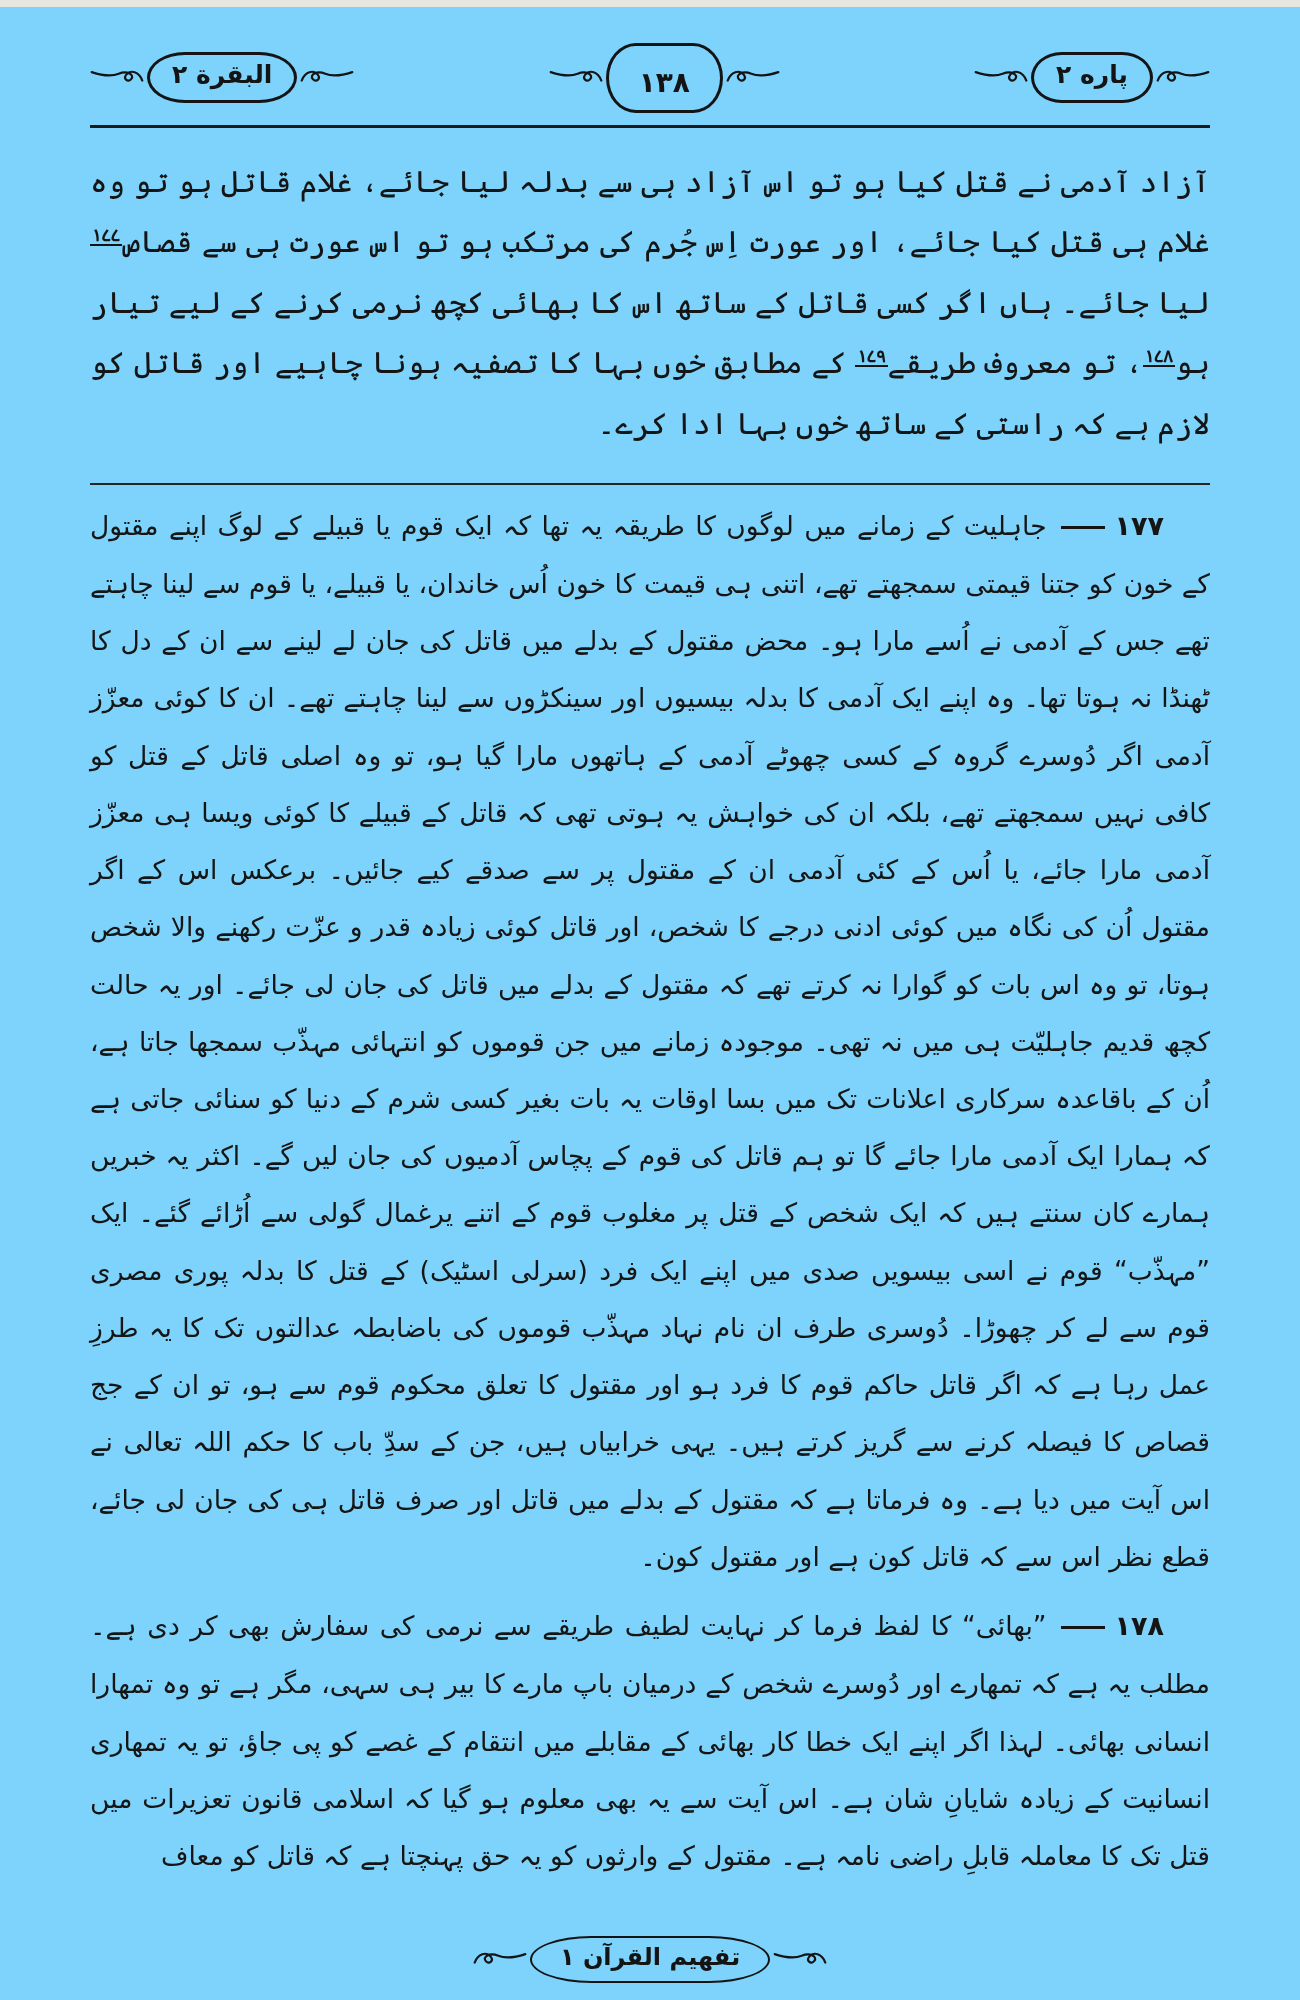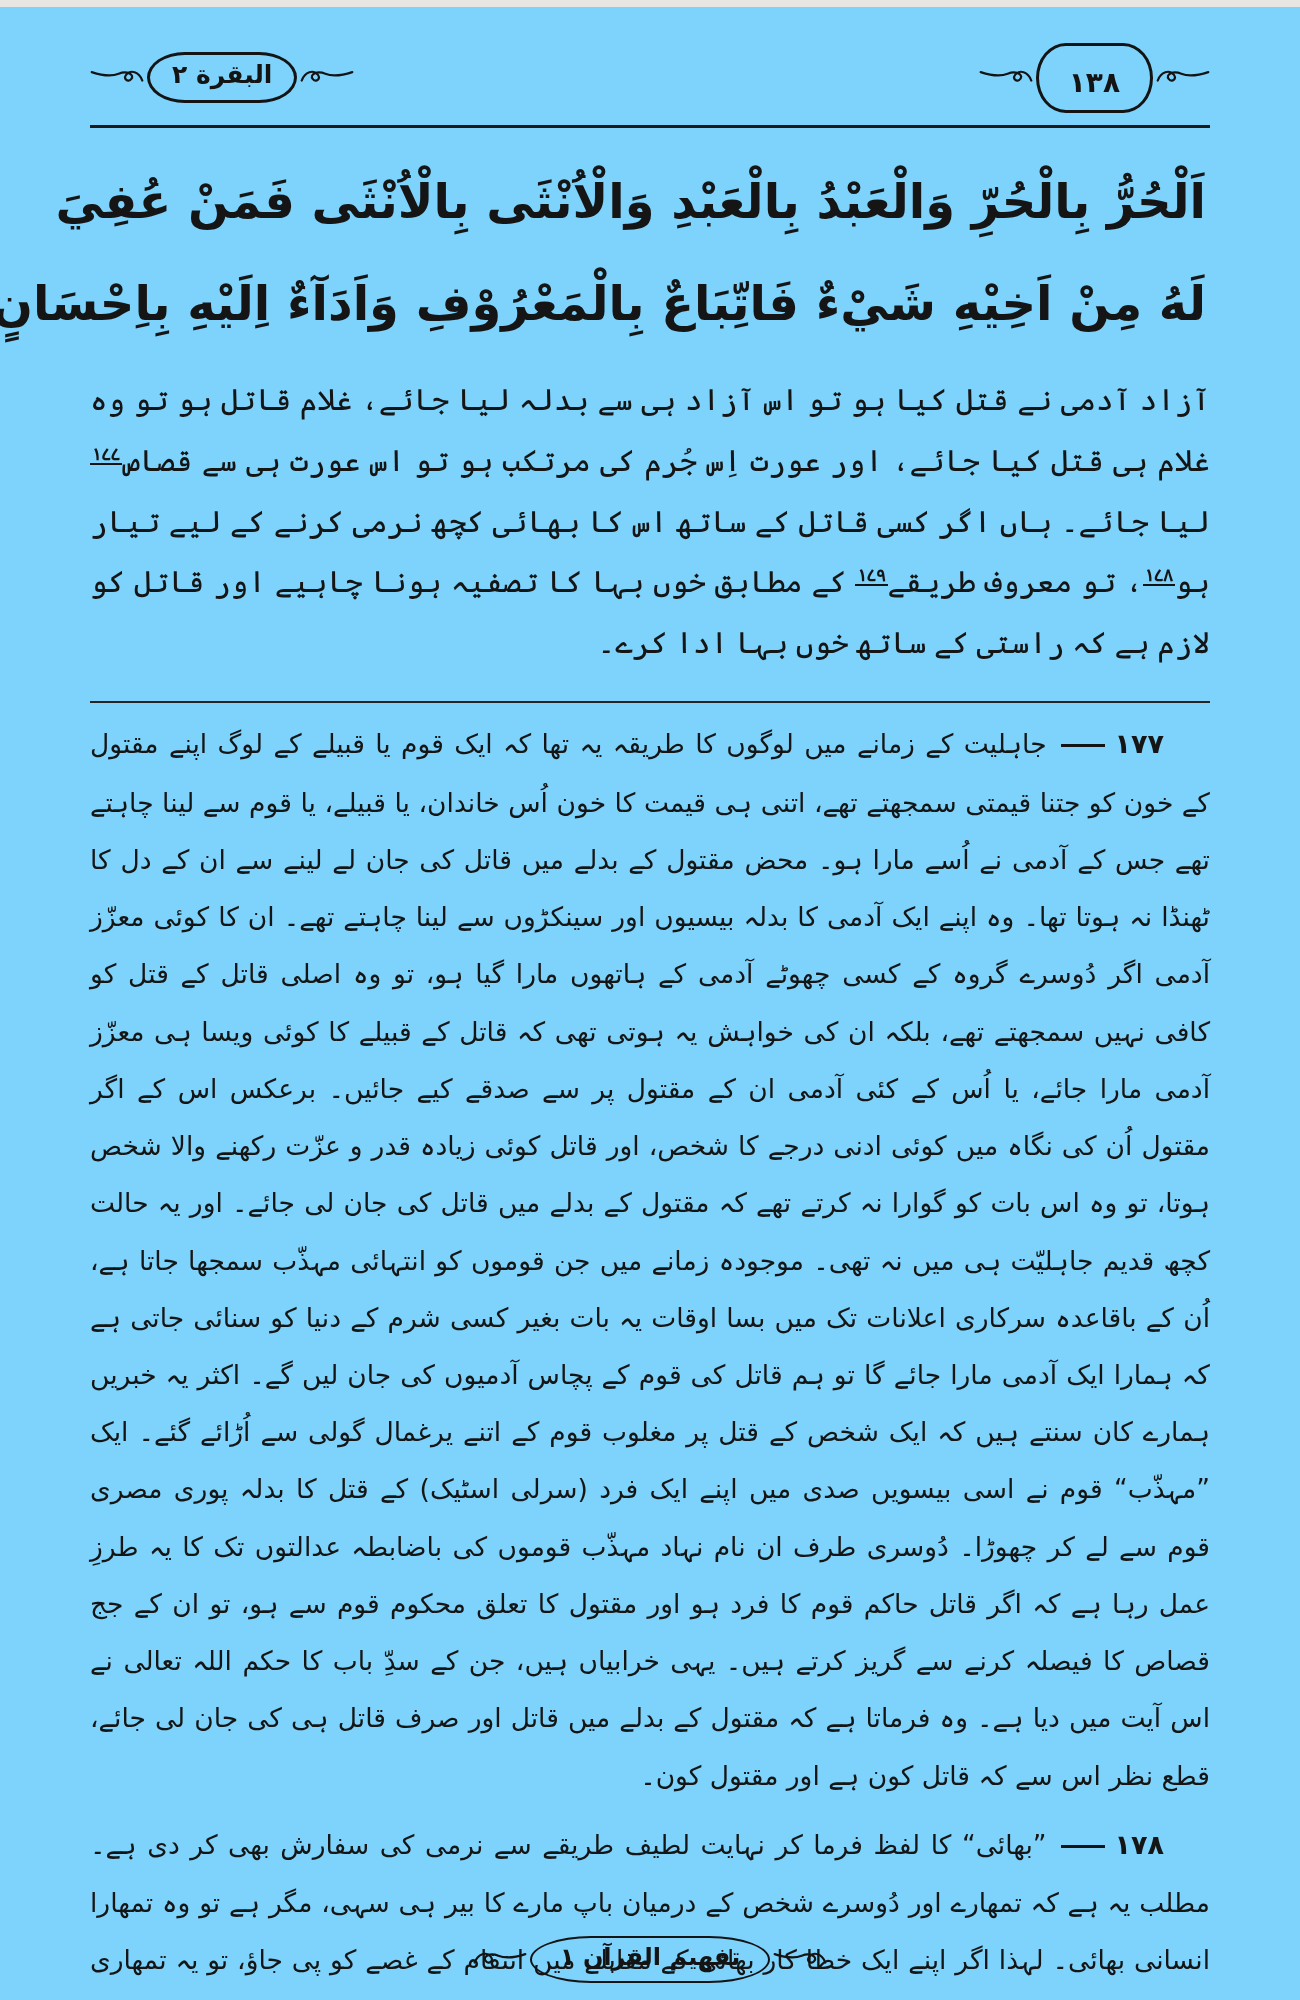--- a/index.html
+++ b/index.html
@@ -139,27 +139,32 @@
     <span class="cartouche">
       <svg class="curl flip" viewBox="0 0 64 24">
           <use href="#curl"></use>
         </svg>
       <span class="cartouche-box pagenum">١٣٨</span>
       <svg class="curl" viewBox="0 0 64 24">
           <use href="#curl"></use>
         </svg>
     </span>
 
+    <span class="cartouche">
+      <svg class="curl flip" viewBox="0 0 64 24">
+          <use href="#curl"></use>
+        </svg>
+      <span class="cartouche-box">پاره ٢</span>
+      <svg class="curl" viewBox="0 0 64 24">
+          <use href="#curl"></use>
+        </svg>
+    </span>
 
   </header>
 
-  <section class="verse">
-    <p>اَلْحُرُّ بِالْحُرِّ وَالْعَبْدُ بِالْعَبْدِ وَالْاُنْثَى بِالْاُنْثَى فَمَنْ عُفِيَ</p>
-    <p>لَهُ مِنْ اَخِيْهِ شَيْءٌ فَاتِّبَاعٌ بِالْمَعْرُوْفِ وَاَدَآءٌ اِلَيْهِ بِاِحْسَانٍ</p>
-  </section>
 
   <section class="translation">
     <p><span>آزاد آدمی نے قتل کیا ہو تو اس آزاد ہی سے بدلہ لیا جائے، غلام قاتل ہو تو وہ غلام ہی قتل کیا جائے، اور عورت اِس جُرم کی مرتکب ہو تو اس عورت ہی سے قصاص</span><sup class="fnref">۱۷۷</sup><span> لیا جائے۔ ہاں اگر کسی قاتل کے ساتھ اس کا بھائی کچھ نرمی کرنے کے لیے تیار ہو</span><sup class="fnref">۱۷۸</sup><span>، تو معروف طریقے</span><sup class="fnref">۱۷۹</sup><span> کے مطابق خوں بہا کا تصفیہ ہونا چاہیے اور قاتل کو لازم ہے کہ راستی کے ساتھ خوں بہا ادا کرے۔</span></p>
   </section>
 
   <hr class="section-divider">
 
   <section class="footnotes">
 
     <p class="footnote"><span class="fn-marker"><span class="fn-num">۱۷۷</span><span class="fn-dash"></span></span><span class="fn-text">جاہلیت کے زمانے میں لوگوں کا طریقہ یہ تھا کہ ایک قوم یا قبیلے کے لوگ اپنے مقتول کے خون کو جتنا قیمتی سمجھتے تھے، اتنی ہی قیمت کا خون اُس خاندان، یا قبیلے، یا قوم سے لینا چاہتے تھے جس کے آدمی نے اُسے مارا ہو۔ محض مقتول کے بدلے میں قاتل کی جان لے لینے سے ان کے دل کا ٹھنڈا نہ ہوتا تھا۔ وہ اپنے ایک آدمی کا بدلہ بیسیوں اور سینکڑوں سے لینا چاہتے تھے۔ ان کا کوئی معزّز آدمی اگر دُوسرے گروہ کے کسی چھوٹے آدمی کے ہاتھوں مارا گیا ہو، تو وہ اصلی قاتل کے قتل کو کافی نہیں سمجھتے تھے، بلکہ ان کی خواہش یہ ہوتی تھی کہ قاتل کے قبیلے کا کوئی ویسا ہی معزّز آدمی مارا جائے، یا اُس کے کئی آدمی ان کے مقتول پر سے صدقے کیے جائیں۔ برعکس اس کے اگر مقتول اُن کی نگاہ میں کوئی ادنی درجے کا شخص، اور قاتل کوئی زیادہ قدر و عزّت رکھنے والا شخص ہوتا، تو وہ اس بات کو گوارا نہ کرتے تھے کہ مقتول کے بدلے میں قاتل کی جان لی جائے۔ اور یہ حالت کچھ قدیم جاہلیّت ہی میں نہ تھی۔ موجودہ زمانے میں جن قوموں کو انتہائی مہذّب سمجھا جاتا ہے، اُن کے باقاعدہ سرکاری اعلانات تک میں بسا اوقات یہ بات بغیر کسی شرم کے دنیا کو سنائی جاتی ہے کہ ہمارا ایک آدمی مارا جائے گا تو ہم قاتل کی قوم کے پچاس آدمیوں کی جان لیں گے۔ اکثر یہ خبریں ہمارے کان سنتے ہیں کہ ایک شخص کے قتل پر مغلوب قوم کے اتنے یرغمال گولی سے اُڑائے گئے۔ ایک ”مہذّب“ قوم نے اسی بیسویں صدی میں اپنے ایک فرد (سرلی اسٹیک) کے قتل کا بدلہ پوری مصری قوم سے لے کر چھوڑا۔ دُوسری طرف ان نام نہاد مہذّب قوموں کی باضابطہ عدالتوں تک کا یہ طرزِ عمل رہا ہے کہ اگر قاتل حاکم قوم کا فرد ہو اور مقتول کا تعلق محکوم قوم سے ہو، تو ان کے جج قصاص کا فیصلہ کرنے سے گریز کرتے ہیں۔ یہی خرابیاں ہیں، جن کے سدِّ باب کا حکم اللہ تعالی نے اس آیت میں دیا ہے۔ وہ فرماتا ہے کہ مقتول کے بدلے میں قاتل اور صرف قاتل ہی کی جان لی جائے، قطع نظر اس سے کہ قاتل کون ہے اور مقتول کون۔</span></p>

